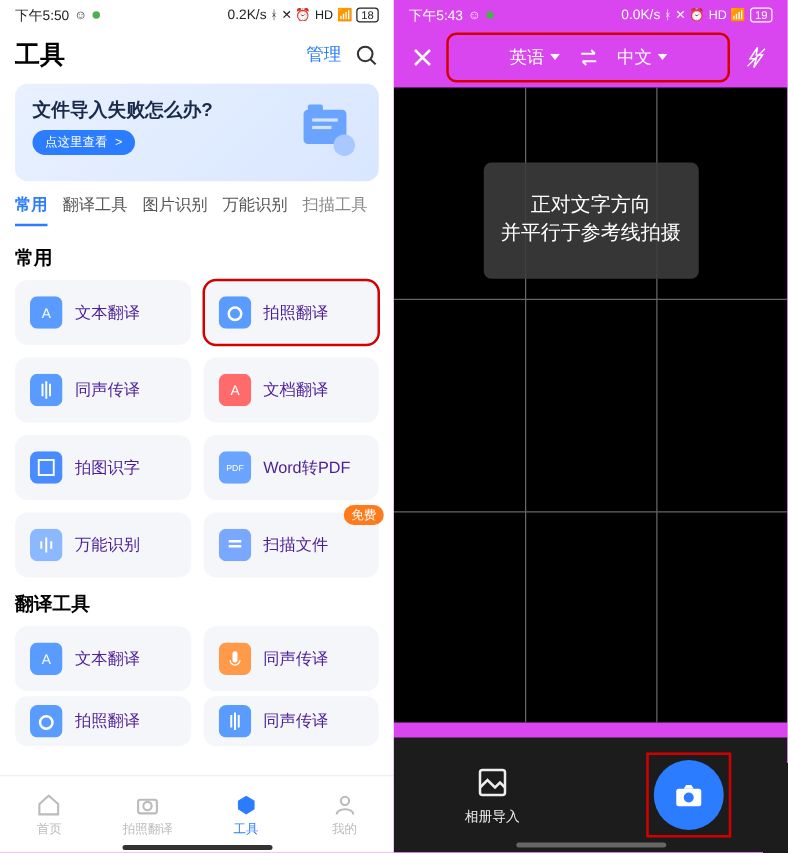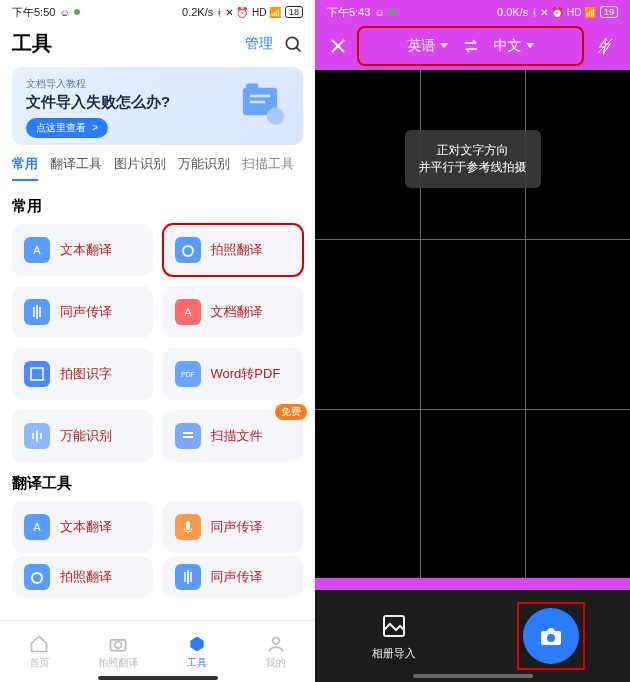--- a/index.html
+++ b/index.html
@@ -103,21 +103,21 @@
     display: flex; align-items: center;
     padding: 0 12px; gap: 10px;
     position: relative;
   }
   .tool-card .ic {
     width: 26px; height: 26px; border-radius: 6px;
     display: flex; align-items: center; justify-content: center;
     flex-shrink: 0;
   }
   .ic svg { width: 26px; height: 26px; }
-  .tool-card .lbl { font-size: 13px; color: #b91c1c; }
+  .tool-card .lbl { font-size: 13px; color: #4c1d95; }
   .tool-card.highlight { outline: 2px solid #d40000; outline-offset: -1px; }
   .badge {
     position: absolute; top: -6px; right: -4px;
     background: #ff7a1a; color: #fff;
     font-size: 10px; padding: 1px 6px; border-radius: 8px;
   }
   .grid.partial .tool-card { height: 40px; overflow: hidden; }
   .grid.partial { margin-top: 4px; }
 
   
@@ -175,22 +175,22 @@
   }
   .grid-line { position: absolute; background: #666; }
   .gv1 { left: 33.33%; top:0; bottom:0; width:1px; }
   .gv2 { left: 66.66%; top:0; bottom:0; width:1px; }
   .gh1 { top: 33.33%; left:0; right:0; height:1px; }
   .gh2 { top: 66.66%; left:0; right:0; height:1px; }
   .hint {
     position: absolute; top: 60px; left: 50%;
     transform: translateX(-50%);
     background: rgba(60,60,60,0.9);
-    color: #fff; font-size: 12px;
-    padding: 12px 14px; border-radius: 6px;
+    color: #fff; font-size: 16px;
+    padding: 24px 14px; border-radius: 6px;
     text-align: center; line-height: 1.4;
     white-space: nowrap;
   }
 
   .r-bottom {
     position: absolute; bottom: 0; left:0; right:0;
     height: 92px;
     background: #1c1c1c;
     display: flex;
   }
@@ -241,21 +241,20 @@
   <div class="l-header">
     <div class="l-title">工具</div>
     <div class="l-manage">管理</div>
     <svg class="l-search" viewBox="0 0 24 24" fill="none" stroke="#333" stroke-width="2">
         <circle cx="11" cy="11" r="7"></circle>
         <line x1="16" y1="16" x2="21" y2="21"></line>
       </svg>
   </div>
 
   <div class="banner">
-    <div class="banner-small">文档导入教程</div>
     <div class="banner-big">文件导入失败怎么办?</div>
     <div class="banner-btn">点这里查看 &gt;</div>
     <svg class="banner-art" viewBox="0 0 80 70">
       <rect x="20" y="15" width="40" height="32" rx="4" fill="#6ba4ff"></rect>
       <rect x="24" y="10" width="14" height="8" rx="2" fill="#6ba4ff"></rect>
       <rect x="28" y="23" width="24" height="3" fill="#fff" opacity="0.7"></rect>
       <rect x="28" y="30" width="18" height="3" fill="#fff" opacity="0.7"></rect>
       <circle cx="58" cy="48" r="10" fill="#a8c8ff"></circle>
     </svg>
   </div>

